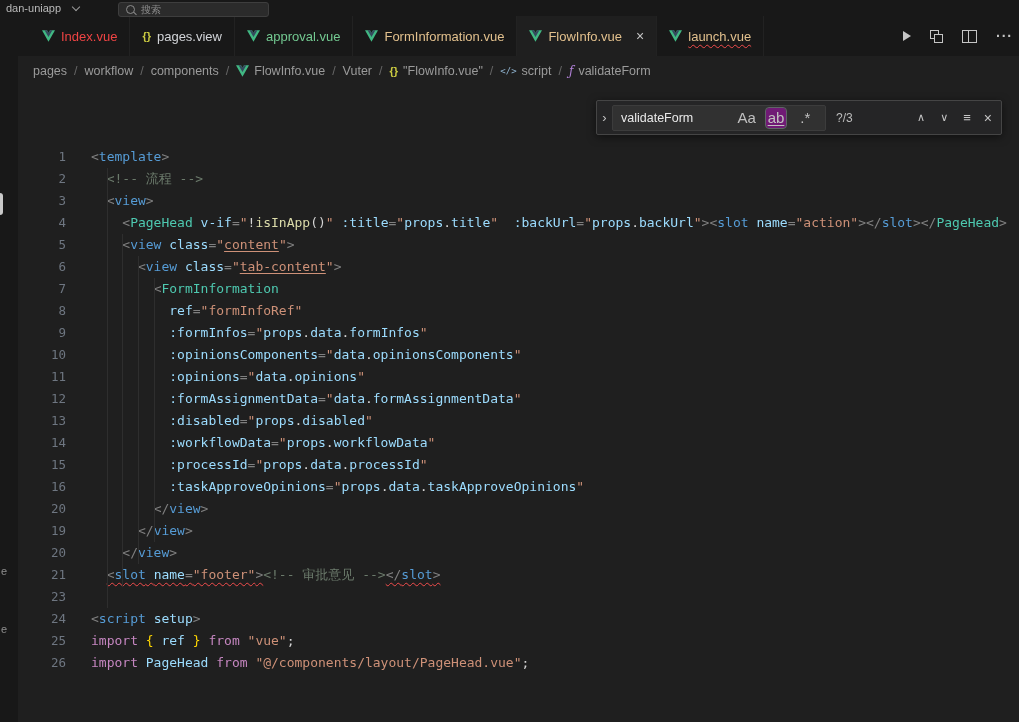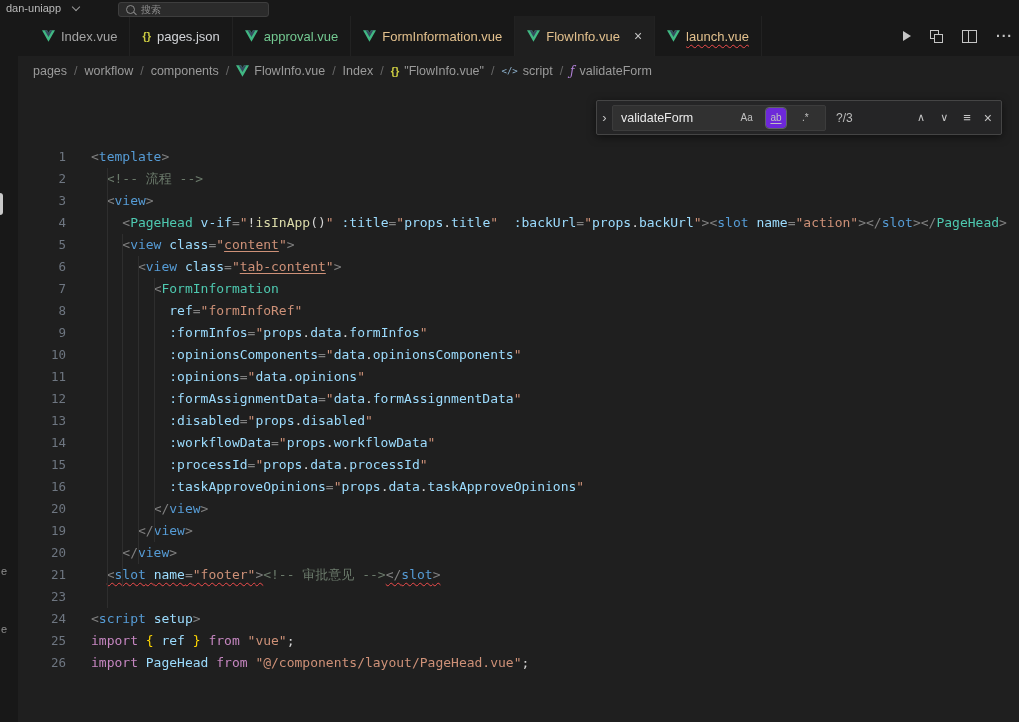--- a/index.html
+++ b/index.html
@@ -53,22 +53,22 @@
   .tk-g{color:#808080}.tk-t{color:#569cd6}.tk-c{color:#4ec9b0}.tk-a{color:#9cdcfe}
   .tk-s{color:#ce9178}.tk-v{color:#9cdcfe}.tk-w{color:#d4d4d4}.tk-f{color:#dcdcaa}
   .tk-k{color:#c586c0}.tk-m{color:#6b7a6b}.tk-b{color:#ffd700}
   .tk-u{text-decoration:underline;text-underline-offset:2px;}
   .tk-e{text-decoration:underline wavy #f14c4c;text-decoration-thickness:1px;text-underline-offset:3px;}
   
   .find{position:absolute;top:14px;right:17px;width:404px;height:33px;background:#252526;border:1px solid #454545;border-radius:2px;box-shadow:0 2px 8px rgba(0,0,0,.5);display:flex;align-items:center;z-index:5;}
   .find-chevron{width:15px;height:100%;display:flex;align-items:center;justify-content:center;color:#c5c5c5;font-size:13px;cursor:pointer;}
   .find-input-wrap{display:flex;align-items:center;background:#313131;border:1px solid #3c3c3c;height:24px;width:212px;border-radius:2px;}
   .find-input{background:transparent;border:none;outline:none;color:#eaeaea;font-size:12.5px;width:116px;padding:0 0 0 8px;font-family:"Liberation Sans",sans-serif;}
-  .find-opt{width:20px;height:20px;display:flex;align-items:center;justify-content:center;color:#c0c0c0;font-size:10px;border-radius:3px;margin-right:10px;cursor:pointer;}
-  .find-opt.active{background:#6d28d9;outline:1px solid #5f6466;}
+  .find-opt{width:20px;height:20px;display:flex;align-items:center;justify-content:center;color:#c0c0c0;font-size:15px;border-radius:3px;margin-right:10px;cursor:pointer;}
+  .find-opt.active{background:#701a75;outline:1px solid #5f6466;}
   .find-opt .ww{text-decoration:underline;text-underline-offset:2px;}
   .find-count{color:#bcbcbc;font-size:12px;margin-left:10px;}
   .find-btn{color:#c5c5c5;margin-left:15px;font-size:11px;cursor:pointer;line-height:1;}
   .find-sel{font-size:13px;}
   .find-close{margin-left:13px;margin-right:9px;font-size:14px;}
 </style>
 </head>
 <body>
 
 <div>
@@ -94,25 +94,25 @@
 
       <div class="tabbar">
         <div id="tabs" style="display:flex">
             <div class="tab">
               <span class="tab-icon">
                 <svg width="13" height="12" viewBox="0 0 261 226">
                   <path fill="#41b883" d="M161 0l-31 54L100 0H0l130 226L261 0z"></path>
                   <path fill="#35495e" d="M161 0l-31 54L100 0H52l78 135L209 0z"></path>
                 </svg>
               </span>
-              <span style="color: #a3a3a3;">Index.vue</span>
+              <span style="color: #ef4444;">Index.vue</span>
             </div>
             <div class="tab">
               <span class="tab-icon json-braces">{}</span>
-              <span style="color: rgb(210, 212, 216);">pages.json</span>
+              <span style="color: rgb(210, 212, 216);">pages.view</span>
             </div>
             <div class="tab">
               <span class="tab-icon">
                 <svg width="13" height="12" viewBox="0 0 261 226">
                   <path fill="#41b883" d="M161 0l-31 54L100 0H0l130 226L261 0z"></path>
                   <path fill="#35495e" d="M161 0l-31 54L100 0H52l78 135L209 0z"></path>
                 </svg>
               </span>
               <span style="color: rgb(115, 201, 145);">approval.vue</span>
             </div>
@@ -170,21 +170,21 @@
             <span class="tab-icon">
               <svg width="13" height="12" viewBox="0 0 261 226">
                 <path fill="#41b883" d="M161 0l-31 54L100 0H0l130 226L261 0z"></path>
                 <path fill="#35495e" d="M161 0l-31 54L100 0H52l78 135L209 0z"></path>
               </svg>
             </span>
             <span>FlowInfo.vue</span>
           </span>
           <span class="crumb-sep">/</span>
           <span class="crumb">
-            <span>Index</span>
+            <span>Vuter</span>
           </span>
           <span class="crumb-sep">/</span>
           <span class="crumb">
             <span class="json-braces">{}</span>
             <span>"FlowInfo.vue"</span>
           </span>
           <span class="crumb-sep">/</span>
           <span class="crumb">
             <span class="crumb-ic-script">&lt;/&gt;</span>
             <span>script</span>

